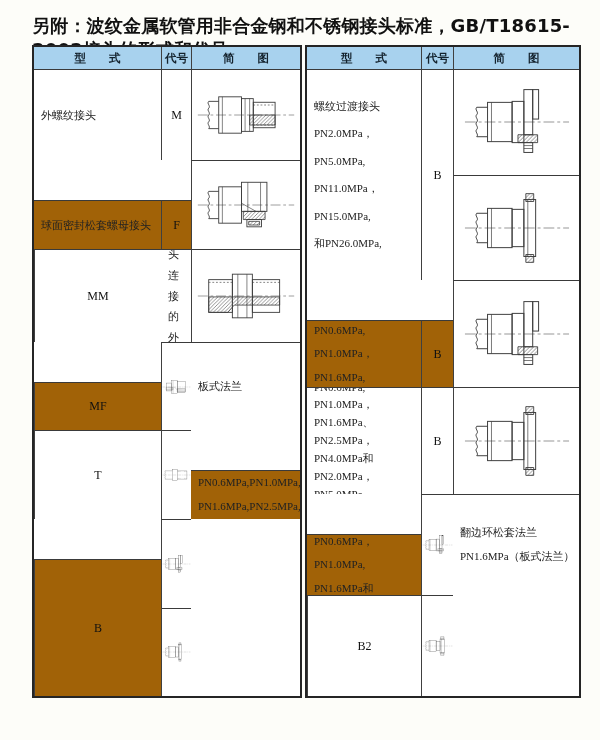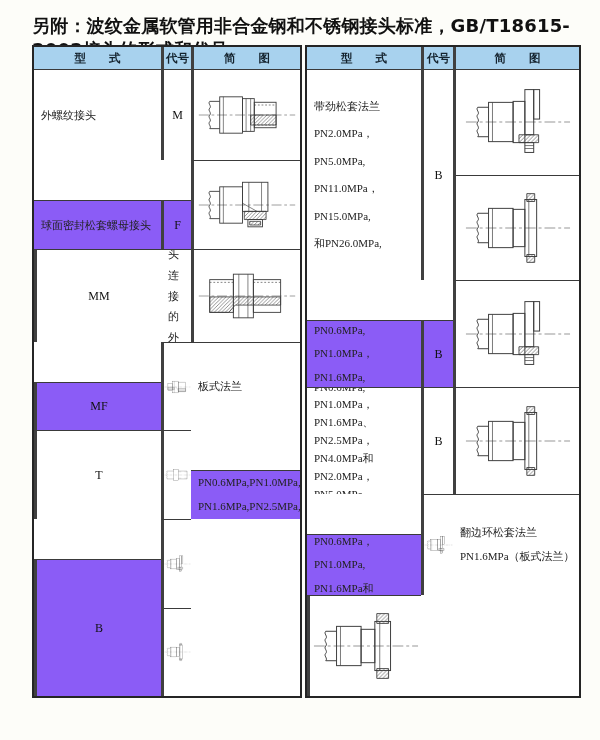--- a/index.html
+++ b/index.html
@@ -17,34 +17,34 @@
   .tables{position:absolute;left:32px;top:45px;display:flex;gap:3px;}
   .tbl{
     display:grid;background:#fff;
     border:2px solid #252525;
   }
   .tbl-left{width:266px;grid-template-columns:127px 30px 1fr;
     grid-template-rows:22px 91px 89px 93px 88px 89px 177px;}
   .tbl-right{width:272px;grid-template-columns:114px 32px 1fr;
     grid-template-rows:22px 211px 107px 107px 101px 101px;}
   .cell{box-sizing:border-box;overflow:hidden;background:#fff;}
-  .bl{border-left:3px solid #404040;}
+  .bl{border-left:1px solid #404040;}
   .bt{border-top:1px solid #3a3a3a;}
   .head{
     background:#a8d2ee;display:flex;align-items:center;justify-content:center;
     font-size:11.5px;font-weight:700;color:#14232e;white-space:pre;
   }
   .type{display:flex;align-items:center;padding:4px 3px 4px 7px;}
   .txt{font-size:11px;line-height:1.9;white-space:pre-line;color:#222;}
   .lh-lg{line-height:2.15;}
   .lh-xl{line-height:2.5;}
   .lh-sm{line-height:1.62;}
   .code{display:flex;align-items:center;justify-content:center;
     font-size:12px;color:#111;}
-  .hl{background:#8b5cf6;margin-top:40px;}
+  .hl{background:#a16207;margin-top:40px;}
   .diagcell{display:flex;flex-direction:column;}
   .sub{flex:1;display:flex;align-items:center;justify-content:center;min-height:0;}
   .sub + .sub{border-top:1px solid #3a3a3a;}
   svg.diag{display:block;}
   .d-l{width:100px;height:76px;}
   .d-ls{width:100px;height:80px;}
   .d-r{width:108px;height:92px;}
   .d-rs{width:108px;height:96px;}
   .ln{fill:none;stroke:#3d3d3d;stroke-width:1;}
   .lnt{fill:none;stroke:#3d3d3d;stroke-width:.7;}
@@ -234,21 +234,21 @@
         </div>
       </div>
     </div>
 
     <div class="tbl tbl-right">
       <div class="cell head">型　　式</div>
       <div class="cell head bl">代号</div>
       <div class="cell head bl">简　　图</div>
 
       <div class="cell type bt">
-        <div class="txt lh-xl">带劲松套法兰
+        <div class="txt lh-xl">螺纹过渡接头
 PN2.0MPa，PN5.0MPa,
 PN11.0MPa，PN15.0MPa,
 和PN26.0MPa,</div>
       </div>
       <div class="cell code bl bt">B</div>
       <div class="cell diagcell bl bt">
         <div class="sub">
           <svg class="diag d-rs" viewBox="0 0 110 70">
             <use href="#g-cl"></use>
               <use href="#g-hose"></use>
@@ -312,20 +312,21 @@
               <use href="#g-hose"></use>
               <use href="#g-flangeUp"></use>
           </svg>
         </div>
       </div>
 
       <div class="cell type bt">
         <div class="txt lh-lg">翻边环松套法兰
 PN1.6MPa（板式法兰）</div>
       </div>
+      <div class="cell code bl bt">B2</div>
       <div class="cell diagcell bl bt">
         <div class="sub">
           <svg class="diag d-r" viewBox="0 0 110 70">
             <use href="#g-cl"></use>
               <use href="#g-hose"></use>
               <use href="#g-flangeRing"></use>
           </svg>
         </div>
       </div>
     </div>

